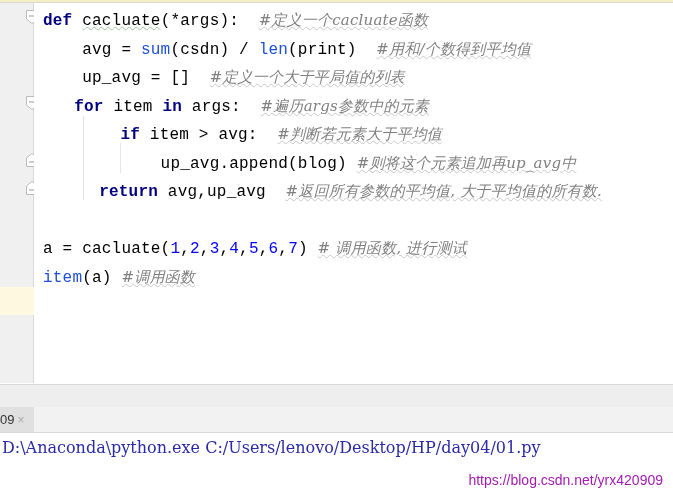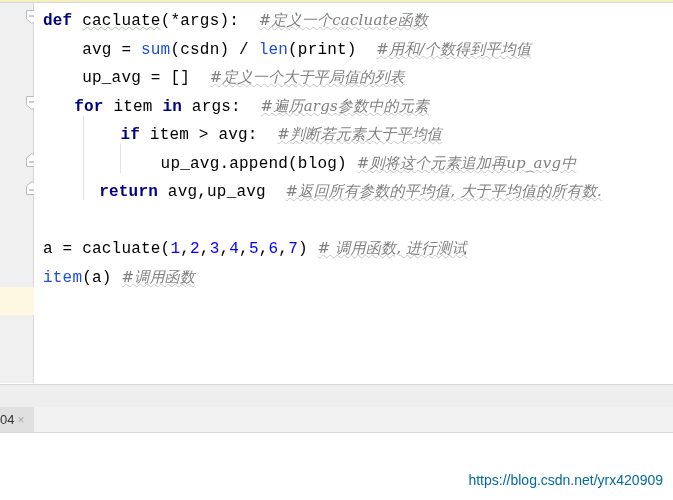--- a/index.html
+++ b/index.html
@@ -30,21 +30,21 @@
     position: absolute; left: 26px; width: 12px; height: 14px;
   }
   .toolbar-strip { position: absolute; left: 0; top: 384px; width: 673px; height: 22px; background: #eeeeee; border-top: 1px solid #d8d8d8; border-bottom: 1px solid #d0d0d0; }
   .tabbar { position: absolute; left: 0; top: 407px; width: 673px; height: 25px; background: #f2f2f2; border-bottom: 1px solid #d8d8d8; }
   .tab { position: absolute; left: 0; top: 0; height: 25px; width: 34px; background: #e0e0e0; font-family: "Liberation Sans", sans-serif; font-size: 13px; line-height: 25px; color: #333; padding-left: 0; }
   .tab .x { color: #aaa; font-size: 12px; margin-left: 3px; }
   .console { position: absolute; left: 0; top: 433px; width: 673px; height: 67px; background: #fff; }
   .cline { position: absolute; left: 2px; font-family: "DejaVu Serif", "Liberation Serif", serif; font-size: 16px; white-space: pre; line-height: 24px; }
   .cmd { color: #2a2aa8; top: 3px; }
   .out { color: #000; top: 31px; }
-  .watermark { position: absolute; right: 10px; top: 472px; font-family: "Liberation Sans", sans-serif; font-size: 14px; color: #0369a1; }
+  .watermark { position: absolute; right: 10px; top: 472px; font-family: "Liberation Sans", sans-serif; font-size: 14px; color: #a21caf; }
 </style>
 </head>
 <body>
 
 <div class="topline"></div>
 <div class="gutter"></div>
 <div class="curline"></div>
 
 <svg class="fold" style="top:10px" viewBox="0 0 12 14">
     <path d="M0.5 0.5 H11.5 V9 L6 13.5 L0.5 9 Z" fill="#fff" stroke="#bbb"></path>
@@ -76,19 +76,20 @@
       <div class="line code" style="left: 26px; top: 174px; text-align: center;"><code class="code">    </code><code class="code kw">return</code><code class="code"> avg,up_avg  </code><code class="code cm">#返回所有参数的平均值, 大于平均值的所有数.</code></div>
       <div class="line code" style="left: 9px; top: 202.5px;"></div>
       <div class="line code" style="left: 9px; top: 231px;"><code class="code">a = cacluate(</code><code class="code num">1</code><code class="code">,</code><code class="code num">2</code><code class="code">,</code><code class="code num">3</code><code class="code">,</code><code class="code num">4</code><code class="code">,</code><code class="code num">5</code><code class="code">,</code><code class="code num">6</code><code class="code">,</code><code class="code num">7</code><code class="code">) </code><code class="code cm"># 调用函数, 进行测试</code></div>
       <div class="line code" style="left: 9px; top: 259.5px;"><code class="code bi">item</code><code class="code">(a) </code><code class="code cm">#调用函数</code></div>
     </div>
 </div>
 
 <div class="toolbar-strip"></div>
 
 <div class="tabbar">
-  <div class="tab"><span>04</span><span class="x">×</span></div>
+  <div class="tab"><span>09</span><span class="x">×</span></div>
 </div>
 
 <div class="console">
+  <div class="cline cmd">D:\Anaconda\python.exe C:/Users/lenovo/Desktop/HP/day04/01.py</div>
 </div>
 
 <div class="watermark">https://blog.csdn.net/yrx420909</div>
 
 </body></html>

